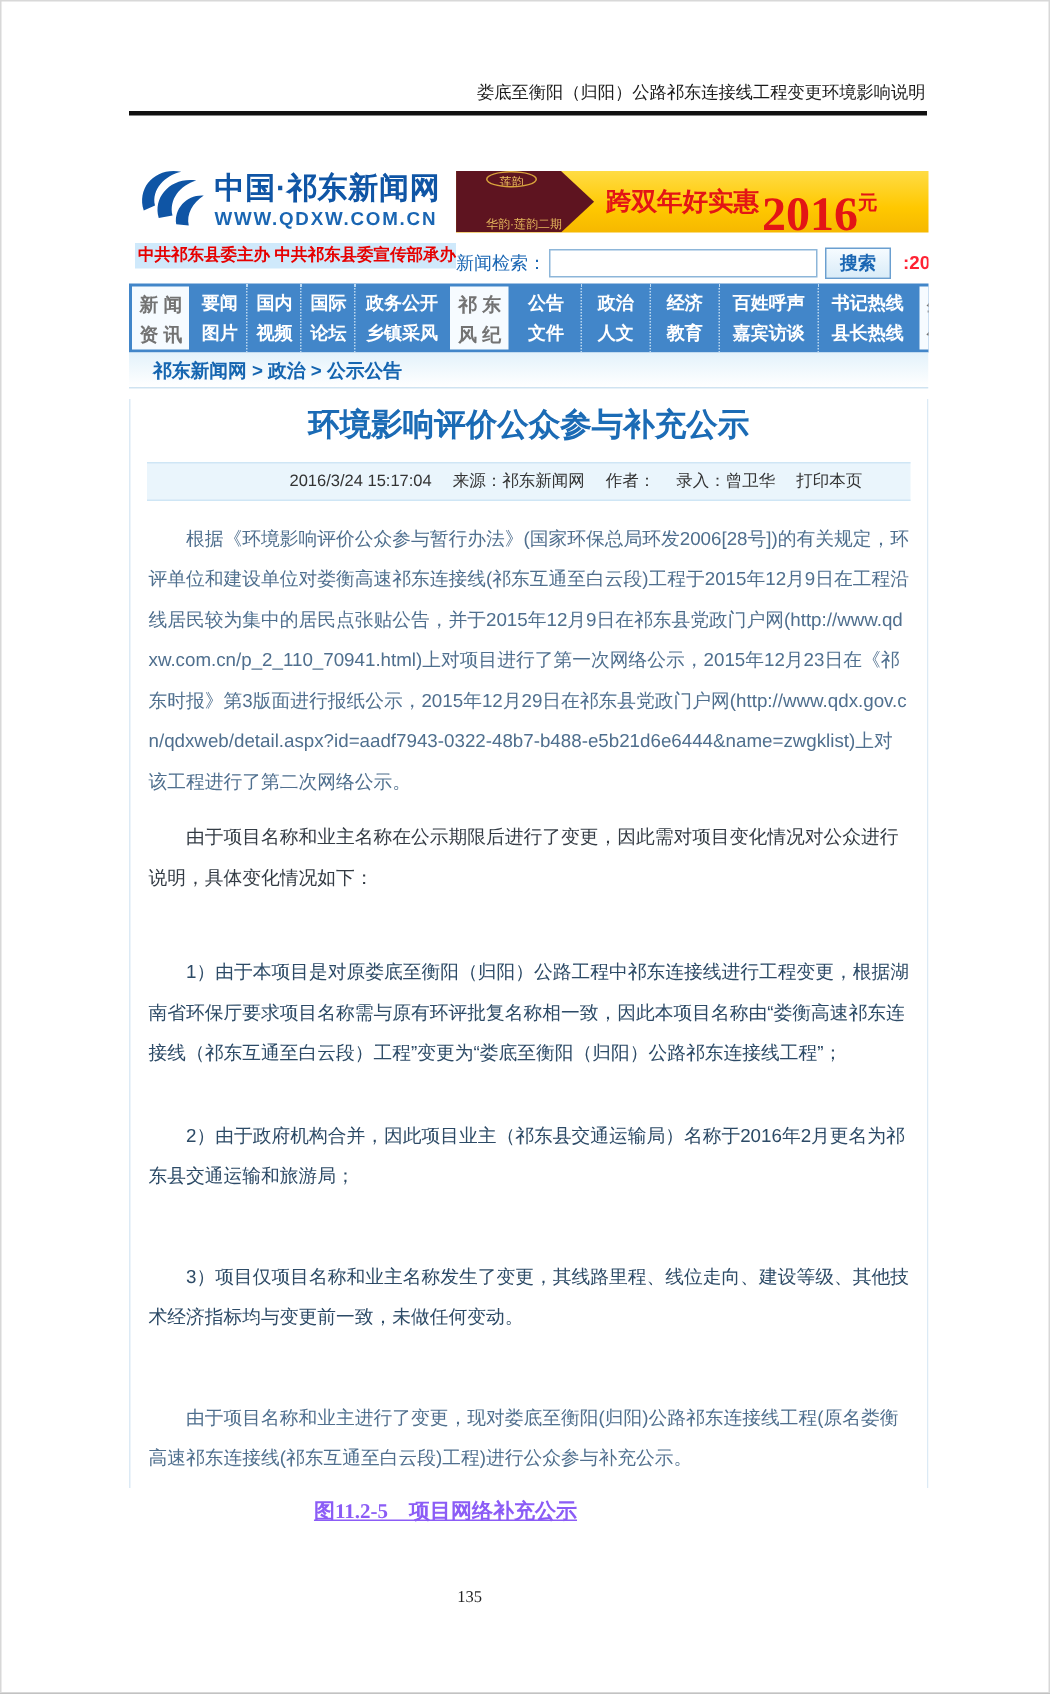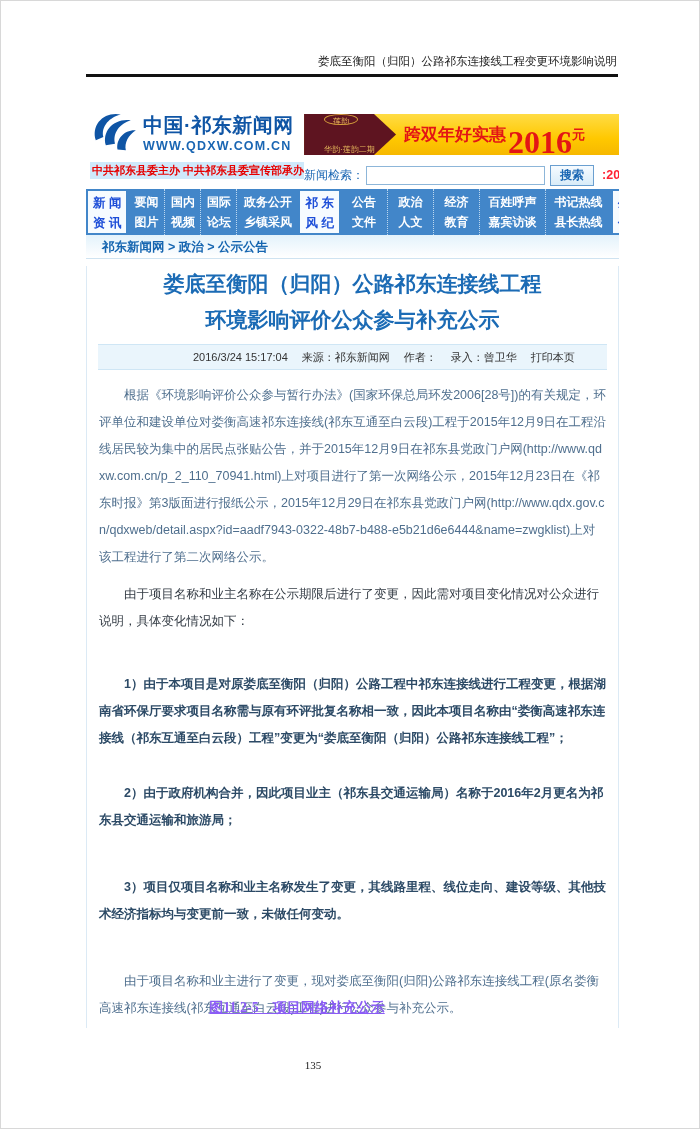--- a/index.html
+++ b/index.html
@@ -62,21 +62,21 @@
   .search-input { flex:1; height:19px; border:1px solid #8db6d9; background:#fff; margin-left:2px; min-width:40px; }
   .search-btn {
     margin-left:5px; height:21px; width:44px; font-size:12px; font-weight:bold; color:#1a66b3;
     background:linear-gradient(180deg,#f6fbff,#d9ecf8); border:1px solid #6a9fd0; cursor:pointer;
     font-family:"Liberation Sans", sans-serif;
   }
   .hotline { margin-left:8px; font-size:12.5px; font-weight:bold; color:#f23; white-space:nowrap; }
   
   .nav { display:flex; width:560px; height:46px; background:#4286c9; align-items:stretch; }
   .nav-tab {
-    margin:2px; padding:1px 5px 0 5px; background:#f6fbff; color:#1d4ed8;
+    margin:2px; padding:1px 5px 0 5px; background:#f6fbff; color:#737373;
     font-size:12.5px; font-weight:bold; text-align:center; line-height:20px; white-space:nowrap;
     display:flex; flex-direction:column; justify-content:center;
   }
   .nav-col {
     display:flex; flex-direction:column; justify-content:center; text-align:center;
     color:#fff; font-size:12px; font-weight:bold; line-height:20px; white-space:nowrap;
     border-left:1px dotted #bcd8f0;
   }
   .nav-col.first { border-left:none; }
   .w2a { width:36px; } .w4a { width:62px; } .w2b { width:46px; } .w4b { width:66px; }
@@ -93,21 +93,21 @@
   .meta-bar {
     margin-top:6px; height:26px; line-height:24px; background:#eaf5fc;
     border-top:1px solid #cfe6f5; border-bottom:1px solid #cfe6f5;
     display:flex; padding-left:95px; gap:14px; font-size:11px; color:#333; white-space:nowrap; overflow:hidden;
   }
   .meta-bar a { color:#333; text-decoration:none; }
   .art-body { padding:12px 1px 6px 1px; font-size:12.5px; line-height:27px; }
   .art-body p { text-indent:2em; word-break:break-all; }
   .p-blue { color:#4f6f8e; }
   .p-dark { color:#333b44; margin-top:10px; }
-  .p-bold { color:#2c4a66; font-weight:bold; }
+  .p-bold { color:#2c4a66; font-weight:normal; }
   .mt1 { margin-top:36px; } .mt2 { margin-top:28px; } .mt3 { margin-top:40px; }
 </style>
 </head>
 <body>
 
 <div class="page">
 
   <div class="doc-header">娄底至衡阳（归阳）公路祁东连接线工程变更环境影响说明</div>
   <div class="doc-rule"></div>
 
@@ -196,21 +196,20 @@
       <div class="nav-tab">
         <span>生</span>
         <span>休</span>
       </div>
     </div>
 
     <div class="breadcrumb">祁东新闻网 &gt; 政治 &gt; 公示公告</div>
 
     <div class="article">
       <div class="art-title">
-        <div>娄底至衡阳（归阳）公路祁东连接线工程</div>
         <div>环境影响评价公众参与补充公示</div>
       </div>
       <div class="meta-bar">
         <span>2016/3/24 15:17:04</span>
         <span>来源：祁东新闻网</span>
         <span>作者：</span>
         <span>录入：曾卫华</span>
         <a href="#">打印本页</a>
       </div>
       <div class="art-body">

